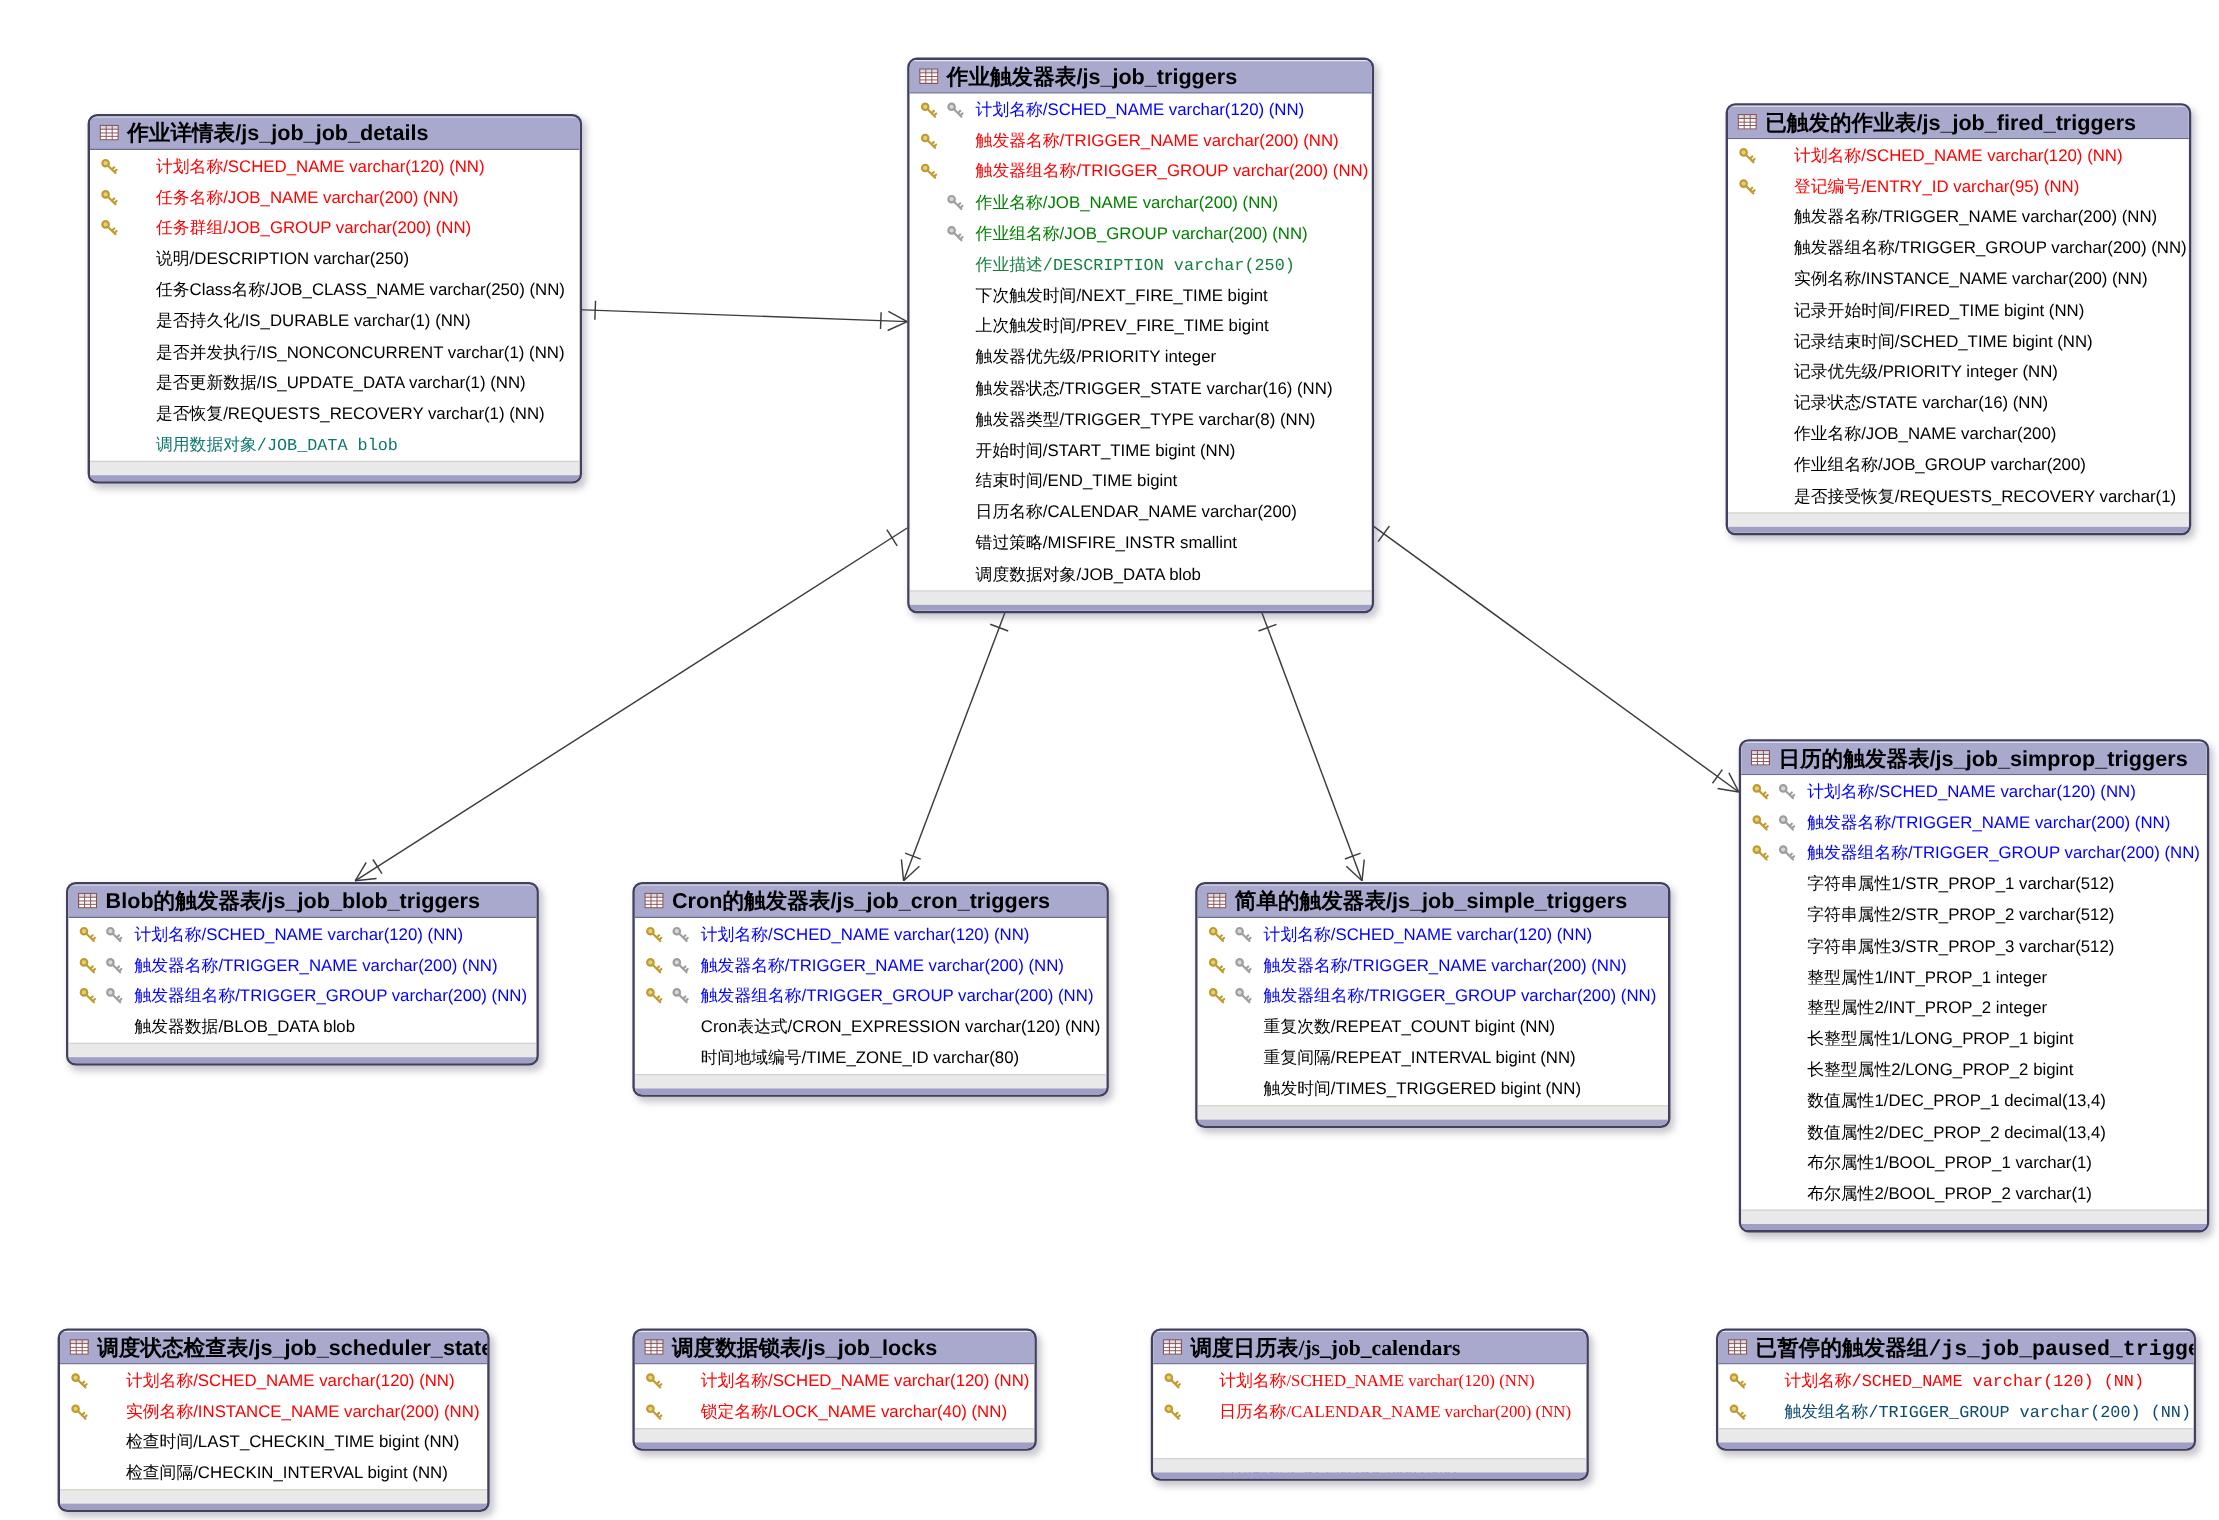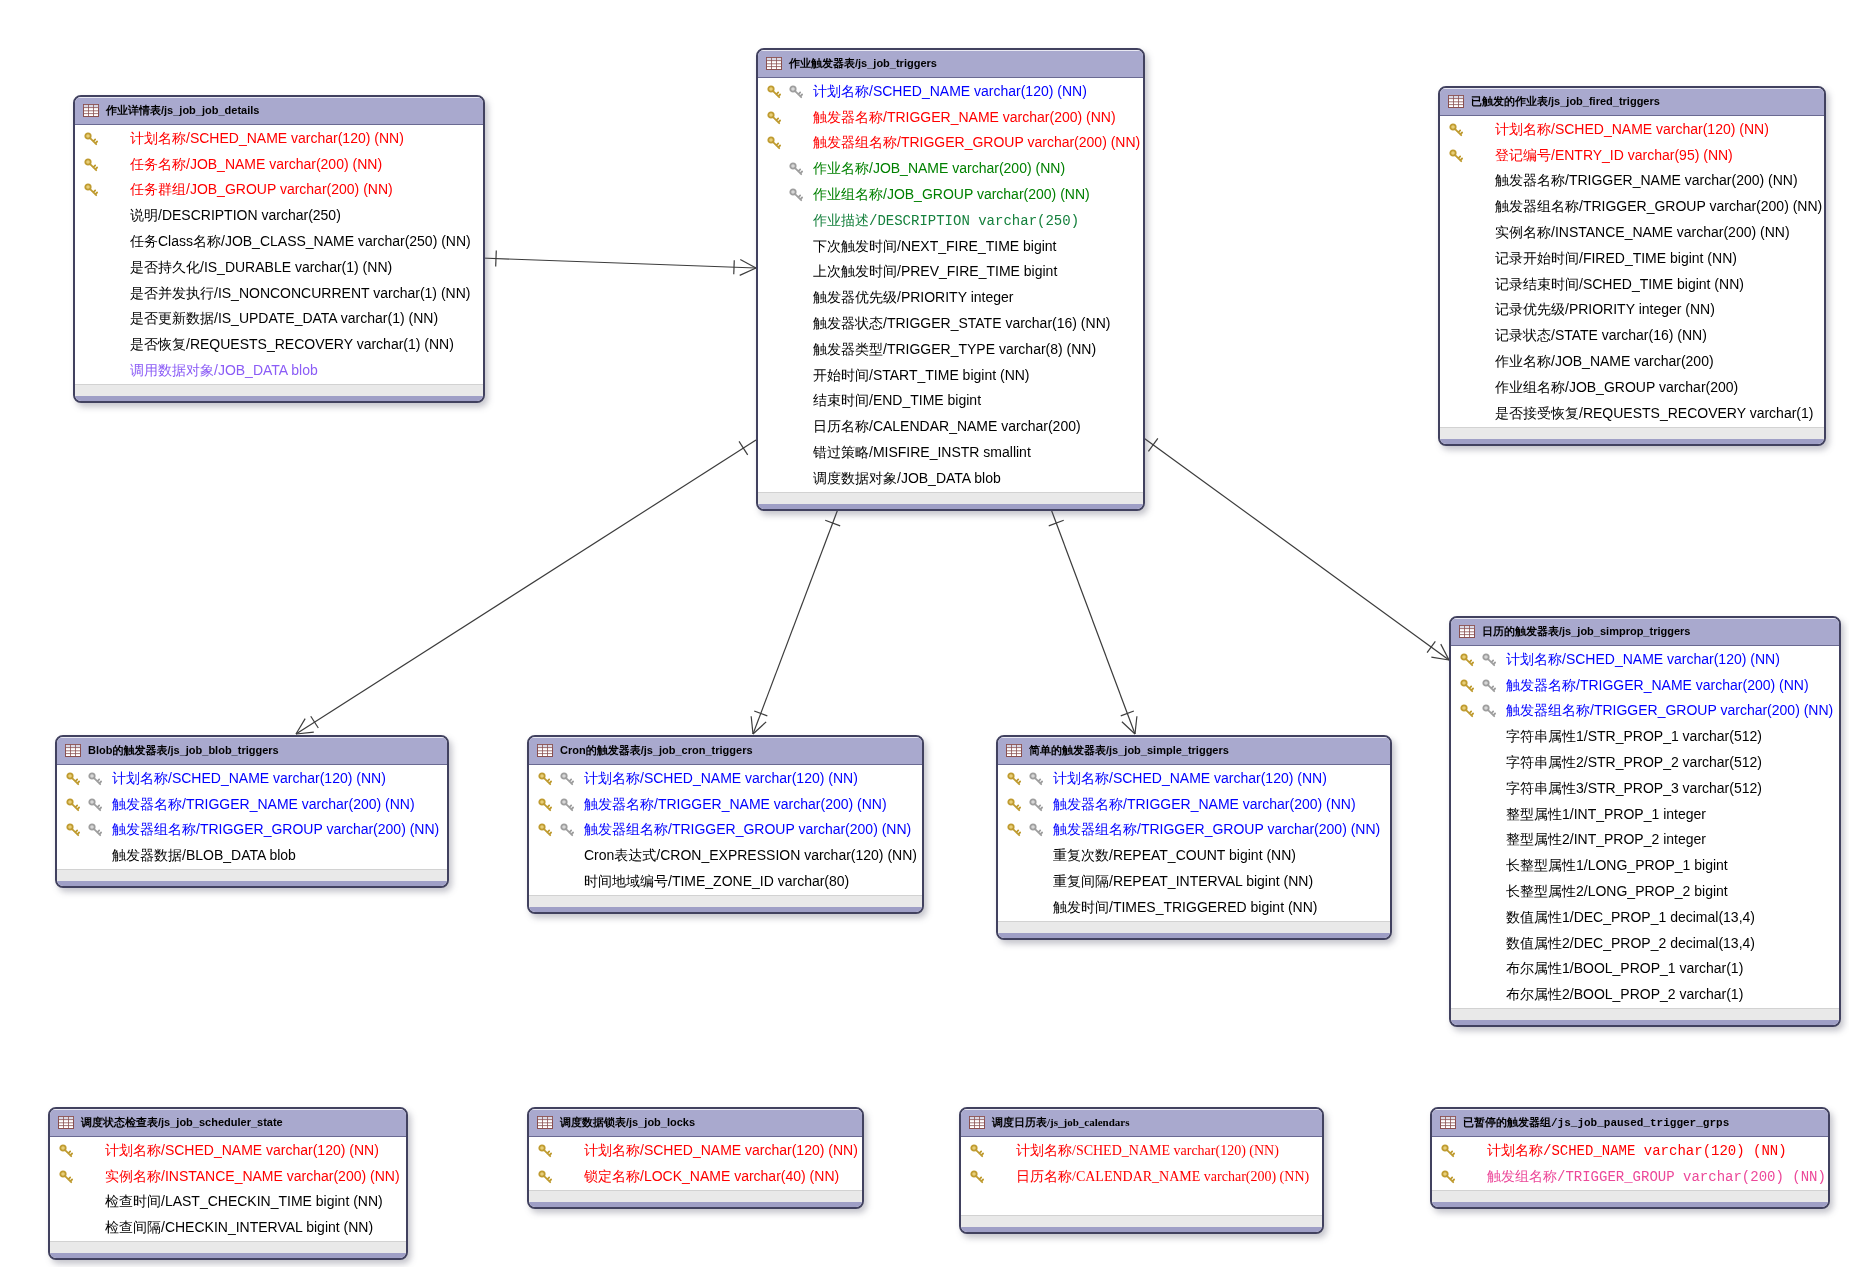--- a/index.html
+++ b/index.html
@@ -12,21 +12,21 @@
   .tbl{
     position:absolute;z-index:2;background:#ffffff;
     border:2px solid #41415f;border-radius:8px;
     box-shadow:3px 4px 6px rgba(90,90,110,0.35);
     display:flex;flex-direction:column;overflow:hidden;
   }
   .hd{
     height:27px;background:#a9a9ce;border-bottom:1px solid #6a6a92;
     display:flex;align-items:center;gap:7px;padding:0 8px;
     box-shadow:inset 0 1px 0 rgba(255,255,255,0.75);
-    font-size:11px;font-weight:600;color:#000;white-space:nowrap;
+    font-size:18px;font-weight:600;color:#000;white-space:nowrap;
   }
   .rows{flex:1;background:#fff;padding-top:1px;}
   .row{height:25.8px;display:flex;align-items:center;white-space:nowrap;}
   .slot{width:20px;height:16px;flex:0 0 20px;margin-left:2px;display:flex;align-items:center;justify-content:center;}
   .slot:first-child{margin-left:6px;}
   .ftxt{font-size:14px;margin-left:7px;letter-spacing:0;}
   .ft{height:11px;background:#e9e9e9;border-top:1px solid #d2d2d2;}
   .bb{height:5px;background:#9f9fc6;}
   svg.keyicon{display:block;}
   svg.tblicon{display:block;flex:0 0 auto;}
@@ -138,21 +138,21 @@
           <span class="ftxt" style="color: rgb(0, 0, 0);">是否更新数据/IS_UPDATE_DATA varchar(1) (NN)</span>
         </div>
         <div class="row">
           <span class="slot"></span>
           <span class="slot"></span>
           <span class="ftxt" style="color: rgb(0, 0, 0);">是否恢复/REQUESTS_RECOVERY varchar(1) (NN)</span>
         </div>
         <div class="row">
           <span class="slot"></span>
           <span class="slot"></span>
-          <span class="ftxt" style="color: #8b5cf6;">调用数据对象/JOB_DATA blob</span>
+          <span class="ftxt" style="color: #0f766e; font-family: Liberation Mono, monospace;">调用数据对象/JOB_DATA blob</span>
         </div>
       </div>
       <div class="ft"></div>
       <div class="bb"></div>
     </div>
     <div class="tbl" style="left: 756px; top: 48px; width: 385px;">
       <div class="hd">
         <svg class="tblicon" width="16" height="13" viewBox="0 0 16 13">
           <rect x="0.5" y="0.5" width="15" height="12" fill="#ffffff" stroke="#8a5050"></rect>
           <rect x="0.5" y="0.5" width="15" height="3.2" fill="#d9d9e6" stroke="#8a5050" stroke-width="0.8"></rect>
@@ -818,19 +818,19 @@
           <span class="ftxt" style="color: rgb(255, 0, 0);">计划名称/SCHED_NAME varchar(120) (NN)</span>
         </div>
         <div class="row">
           <span class="slot">
             <svg class="keyicon" width="16" height="16" viewBox="0 0 16 16">
               <circle cx="5" cy="5" r="2.7" fill="#e8cf7a" stroke="#bf9b30" stroke-width="1.8"></circle>
               <path d="M7.1 7.1 L13.2 13.2 M10.3 10.3 L12.2 8.4 M12.3 12.3 L14.1 10.5" fill="none" stroke="#bf9b30" stroke-width="1.8" stroke-linecap="round"></path>
             </svg>
           </span>
           <span class="slot"></span>
-          <span class="ftxt" style="color: #ec4899;">触发组名称/TRIGGER_GROUP varchar(200) (NN)</span>
+          <span class="ftxt" style="color: #0c4a6e;">触发组名称/TRIGGER_GROUP varchar(200) (NN)</span>
         </div>
       </div>
       <div class="ft"></div>
       <div class="bb"></div>
     </div>
   </div>
 
 </body></html>

